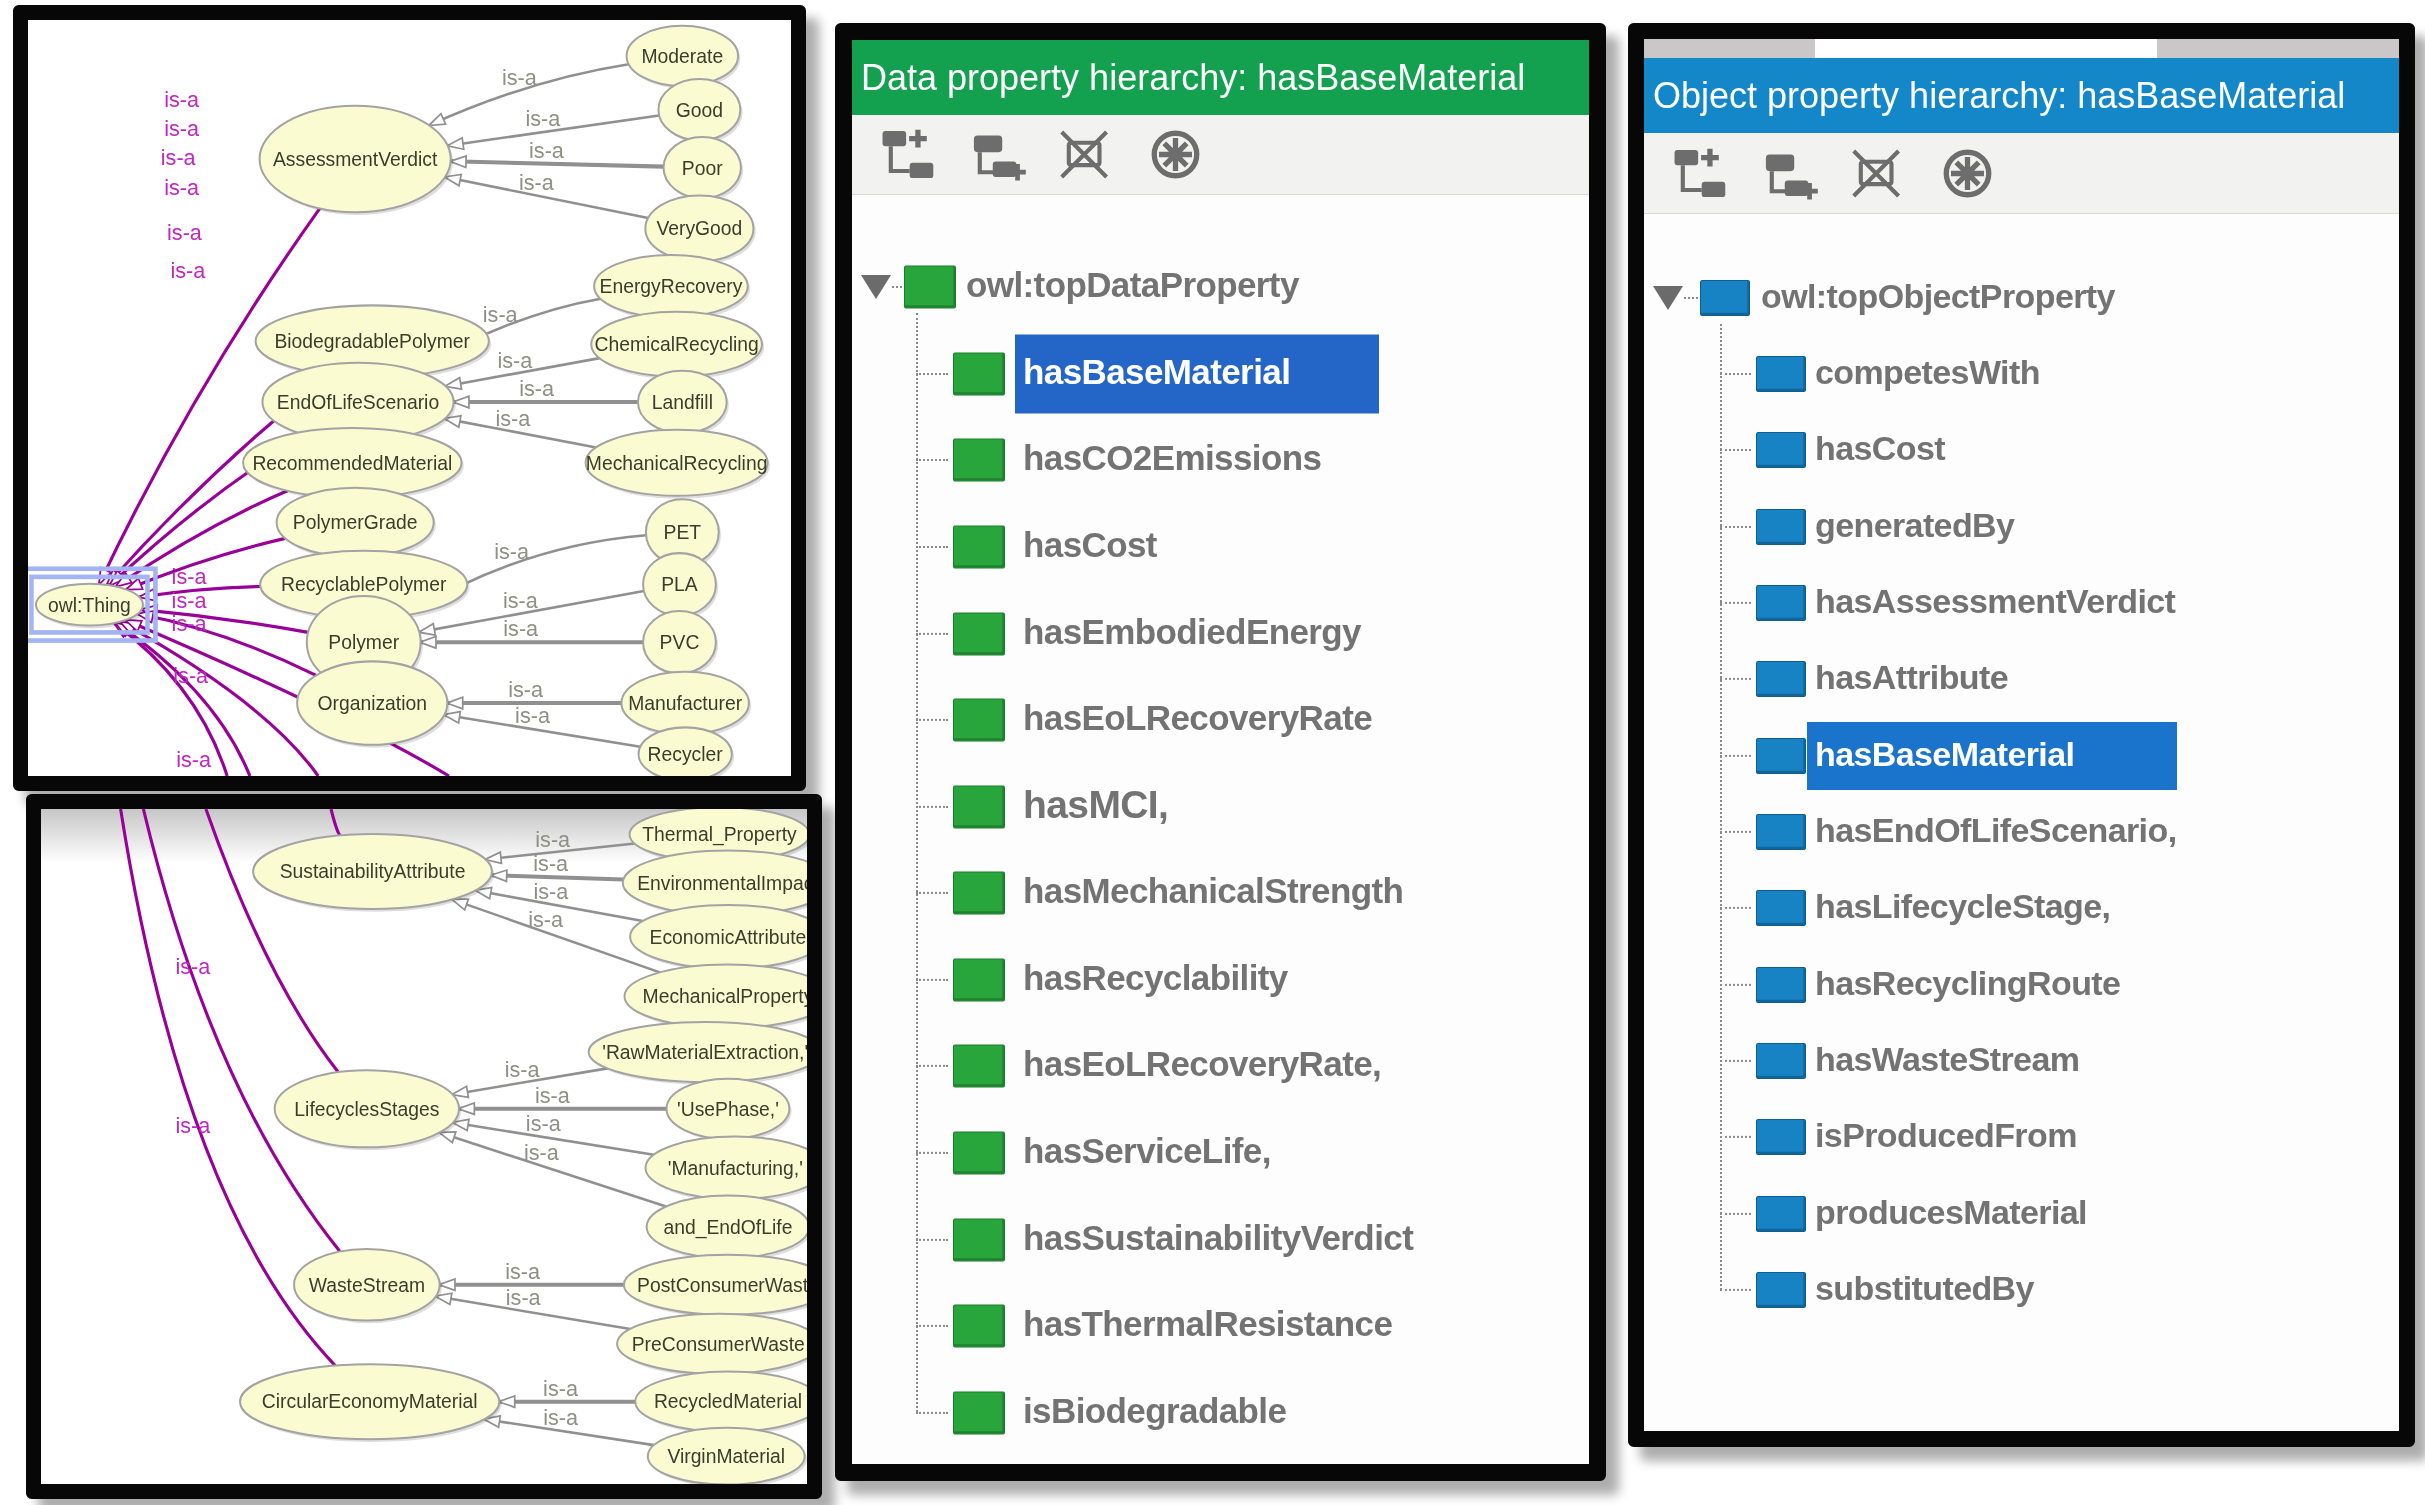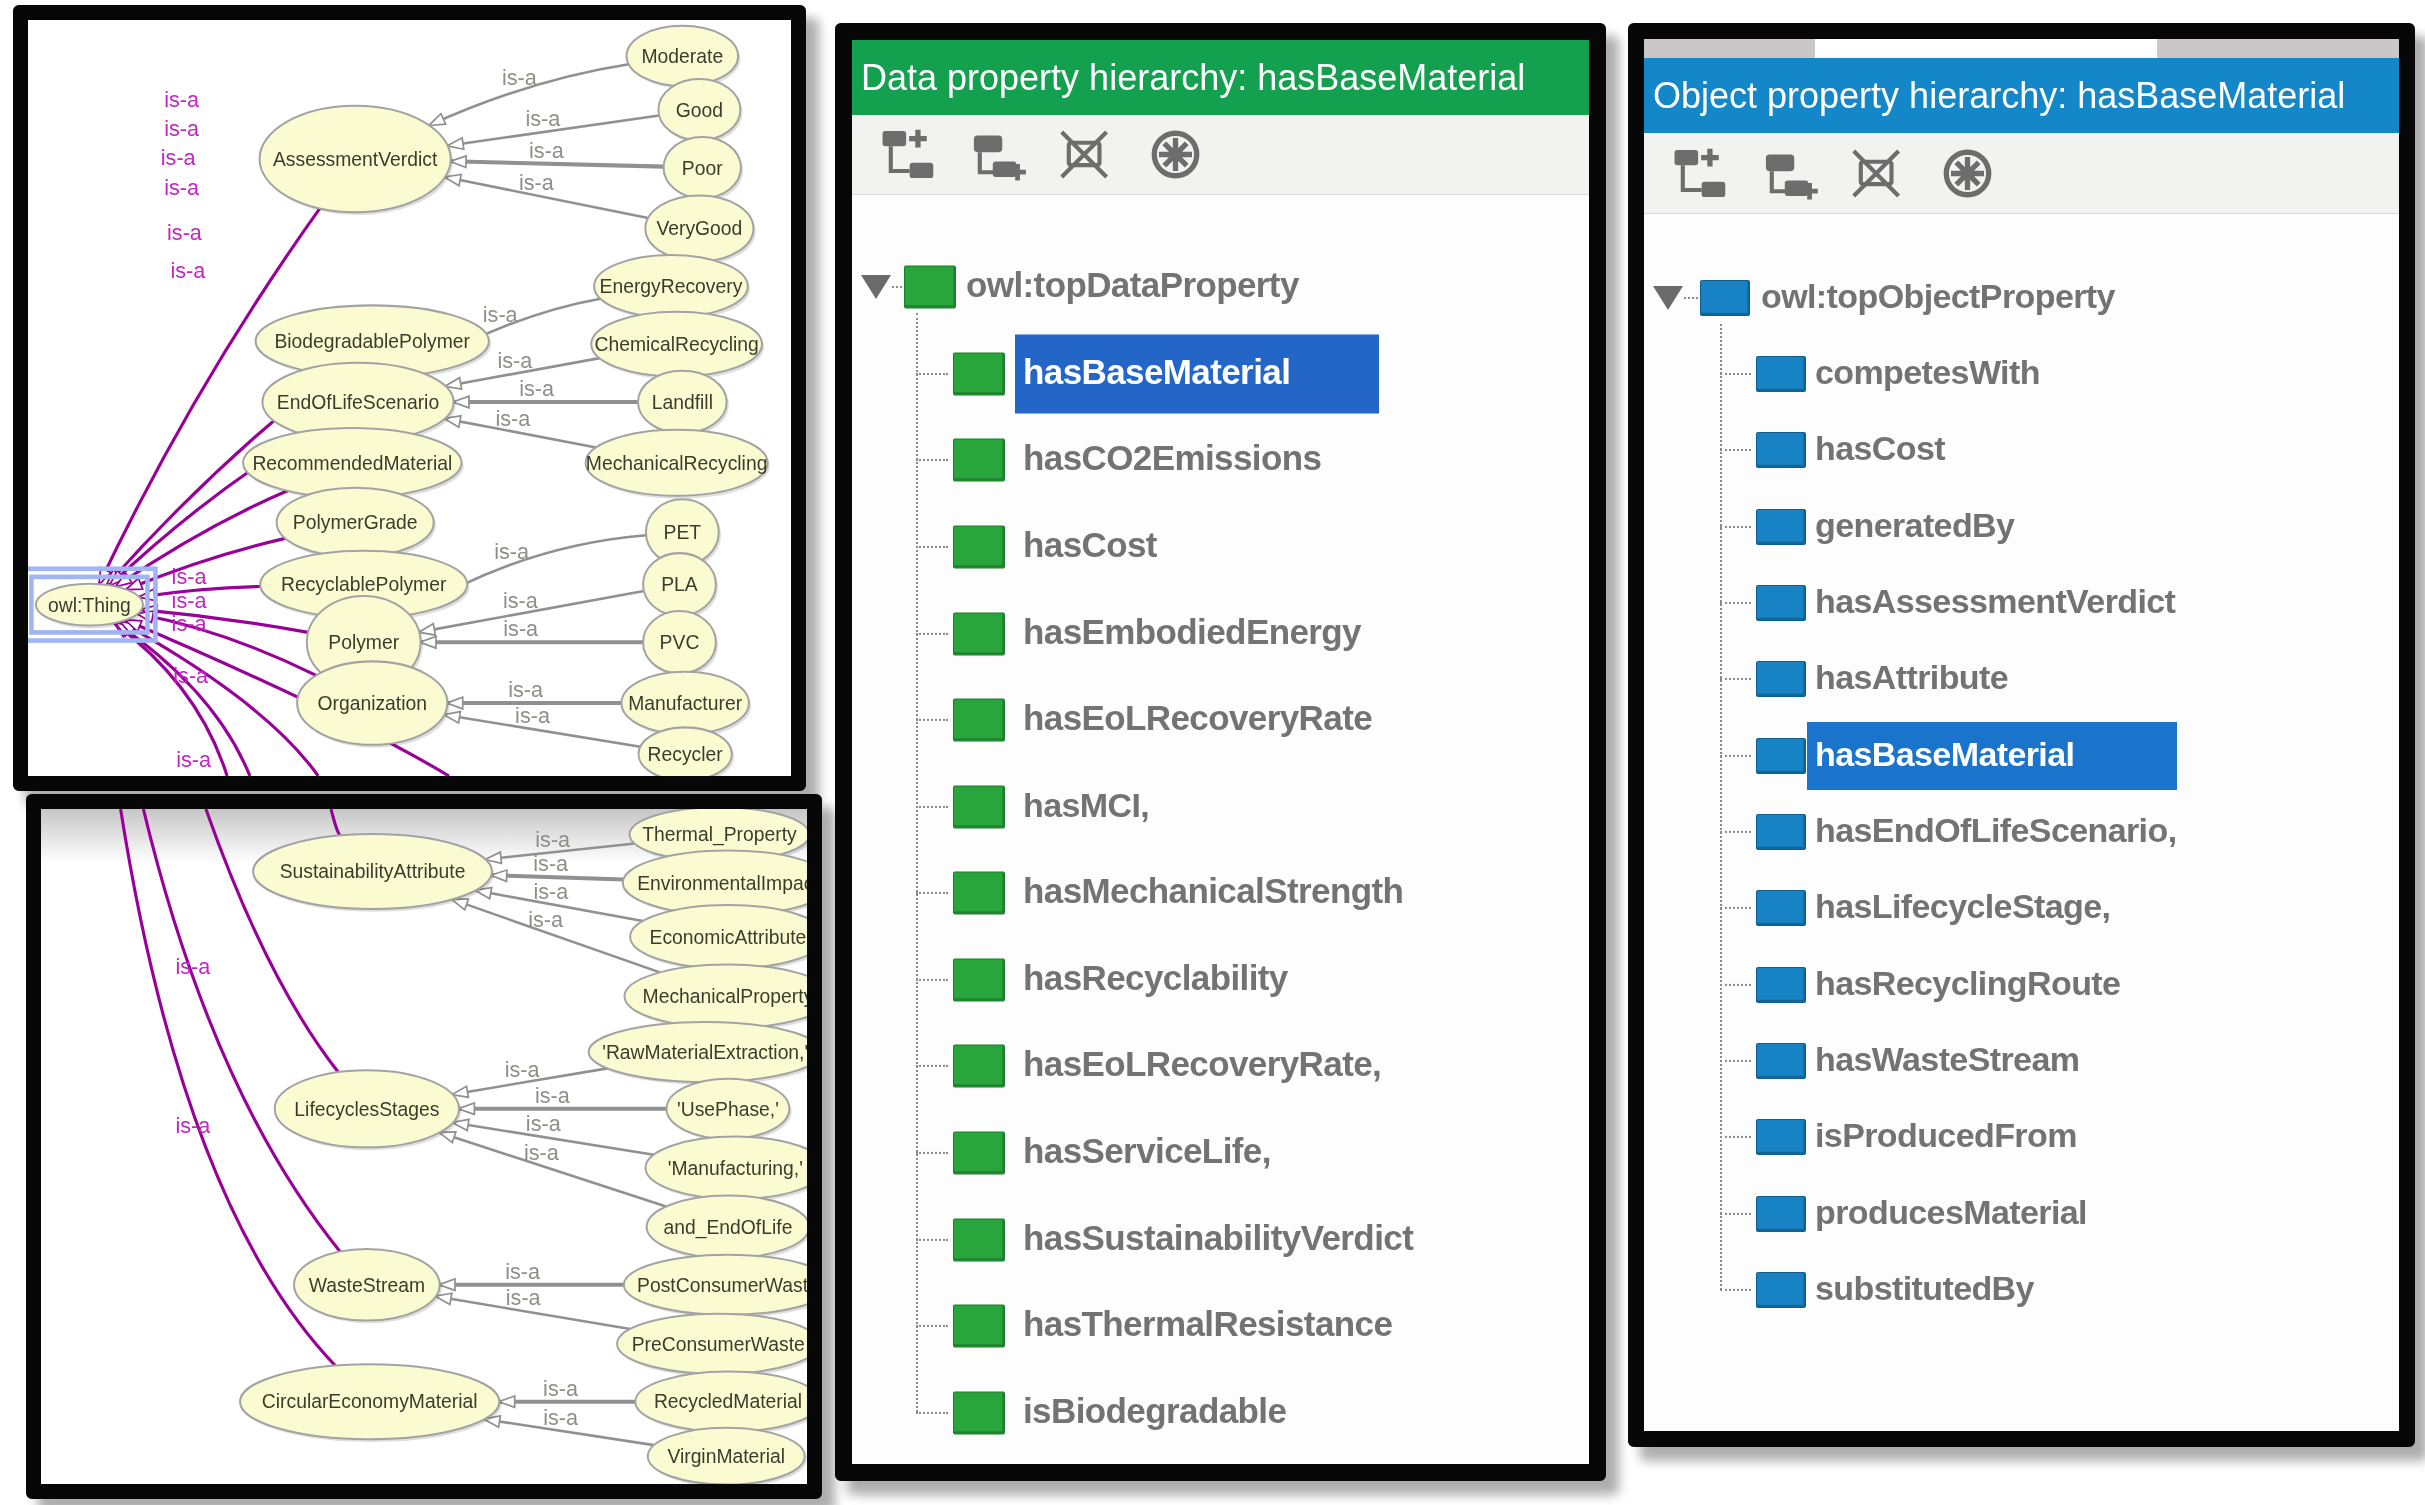--- a/index.html
+++ b/index.html
@@ -402,21 +402,21 @@
        <div class="tlabel" style="left:171px;font-size:35px;">hasEmbodiedEnergy</div>
         </div>
         <div class="row " style="top:525px;">
        <div class="hconn" style="left:64px;width:32px;"></div>
           <div class="nodebox" style="left:101px;width:50px;height:41px;background:#28a63c;border:1.7px solid #1b7c2d;"></div>
        <div class="tlabel" style="left:171px;font-size:35px;">hasEoLRecoveryRate</div>
         </div>
         <div class="row " style="top:612px;">
        <div class="hconn" style="left:64px;width:32px;"></div>
           <div class="nodebox" style="left:101px;width:50px;height:41px;background:#28a63c;border:1.7px solid #1b7c2d;"></div>
-       <div class="tlabel" style="left:171px;font-size:34px;">hasMCI,</div>
+       <div class="tlabel" style="left:171px;font-size:39px;">hasMCI,</div>
         </div>
         <div class="row " style="top:698px;">
        <div class="hconn" style="left:64px;width:32px;"></div>
           <div class="nodebox" style="left:101px;width:50px;height:41px;background:#28a63c;border:1.7px solid #1b7c2d;"></div>
        <div class="tlabel" style="left:171px;font-size:35px;">hasMechanicalStrength</div>
         </div>
         <div class="row " style="top:785px;">
        <div class="hconn" style="left:64px;width:32px;"></div>
           <div class="nodebox" style="left:101px;width:50px;height:41px;background:#28a63c;border:1.7px solid #1b7c2d;"></div>
        <div class="tlabel" style="left:171px;font-size:35px;">hasRecyclability</div>

